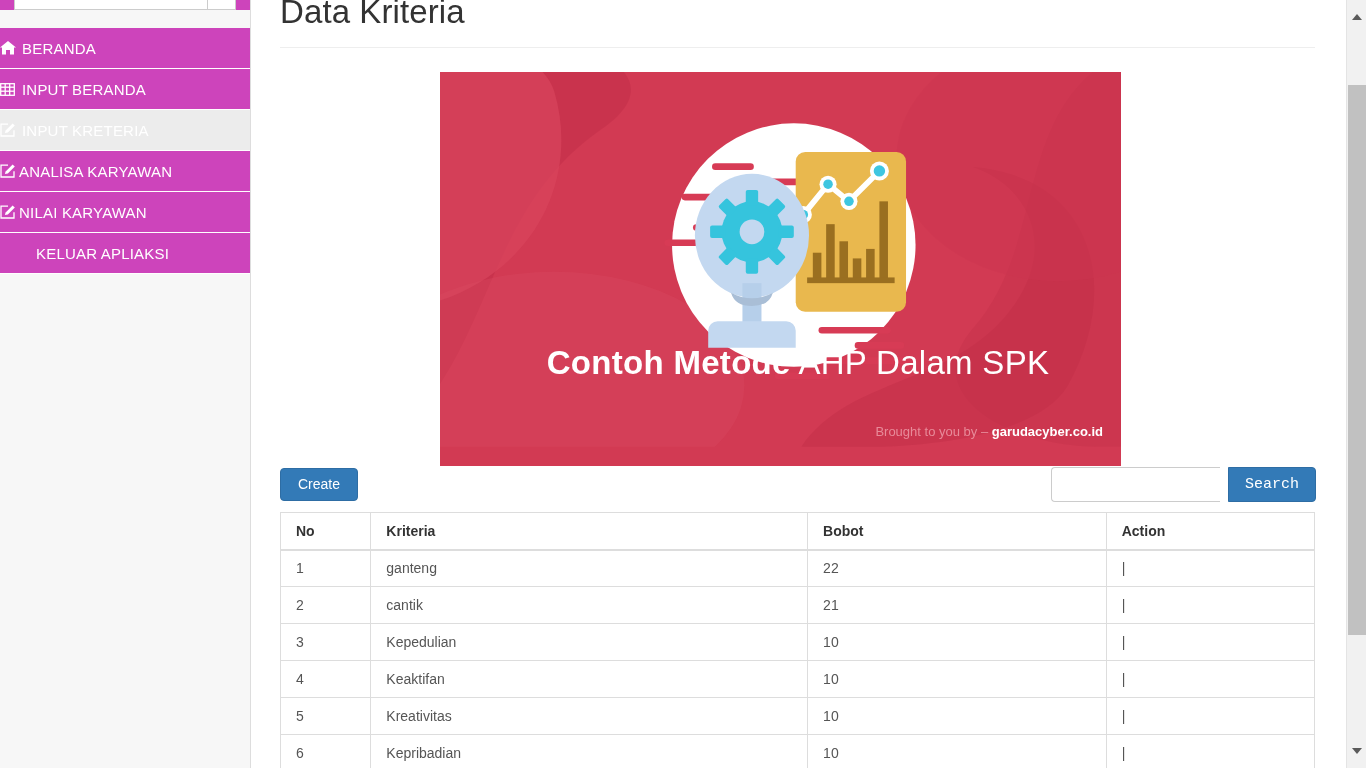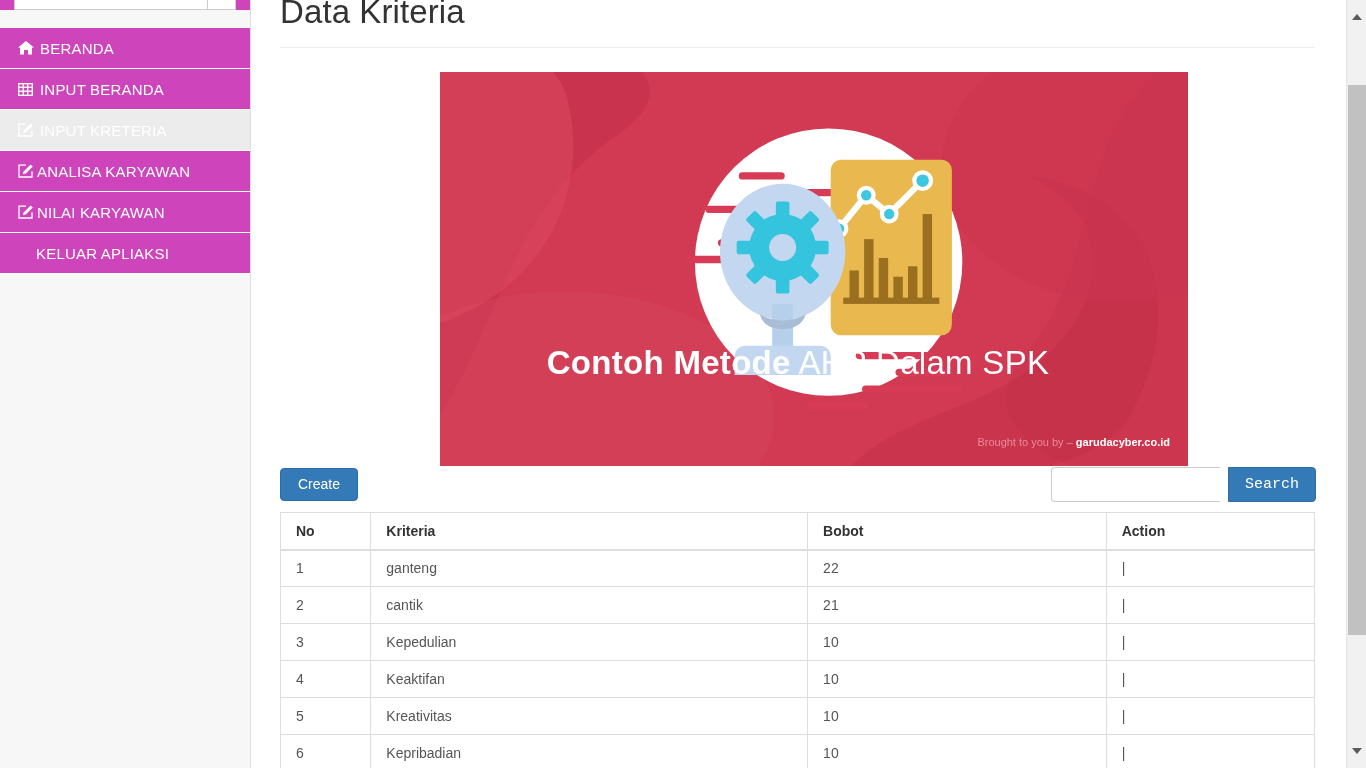--- a/index.html
+++ b/index.html
@@ -75,21 +75,20 @@
   }
   .menu-item {
     display: flex;
     align-items: center;
     height: 41px;
     background: #cd44bb;
     border-bottom: 1px solid #ffffff;
     color: #ffffff;
     font-size: 15px;
     letter-spacing: .2px;
-    padding-left: 18px;
     cursor: pointer;
     white-space: nowrap;
   }
   .menu-item.active {
     background: #ececec;
   }
   .menu-item .mi-icon {
     width: 22px;
     display: inline-flex;
     align-items: center;
@@ -123,21 +122,21 @@
     left: 29px; top: 47px;
     width: 1035px;
     height: 1px;
     background: #eeeeee;
   }
 
   
   .banner {
     position: absolute;
     left: 189px; top: 72px;
-    width: 748px;
+    width: 681px;
     height: 394px;
     overflow: hidden;
     background: #d23a53;
   }
   .banner-bg {
     position: absolute;
     inset: 0;
   }
   .banner-title {
     position: absolute;
@@ -172,22 +171,22 @@
     display: block;
     font-size: 7px;
     font-weight: 700;
     color: #f4c3cb;
     letter-spacing: 1.3px;
     margin-top: 2px;
   }
 
   .banner-credit {
     position: absolute;
-    right: 18px; top: 364px;
-    font-size: 11px;
+    right: 18px; top: 352px;
+    font-size: 13px;
     color: #e88a99;
     white-space: nowrap;
   }
   .banner-credit b {
     color: #ffffff;
     font-weight: 700;
   }
 
   
   .btn-create {

